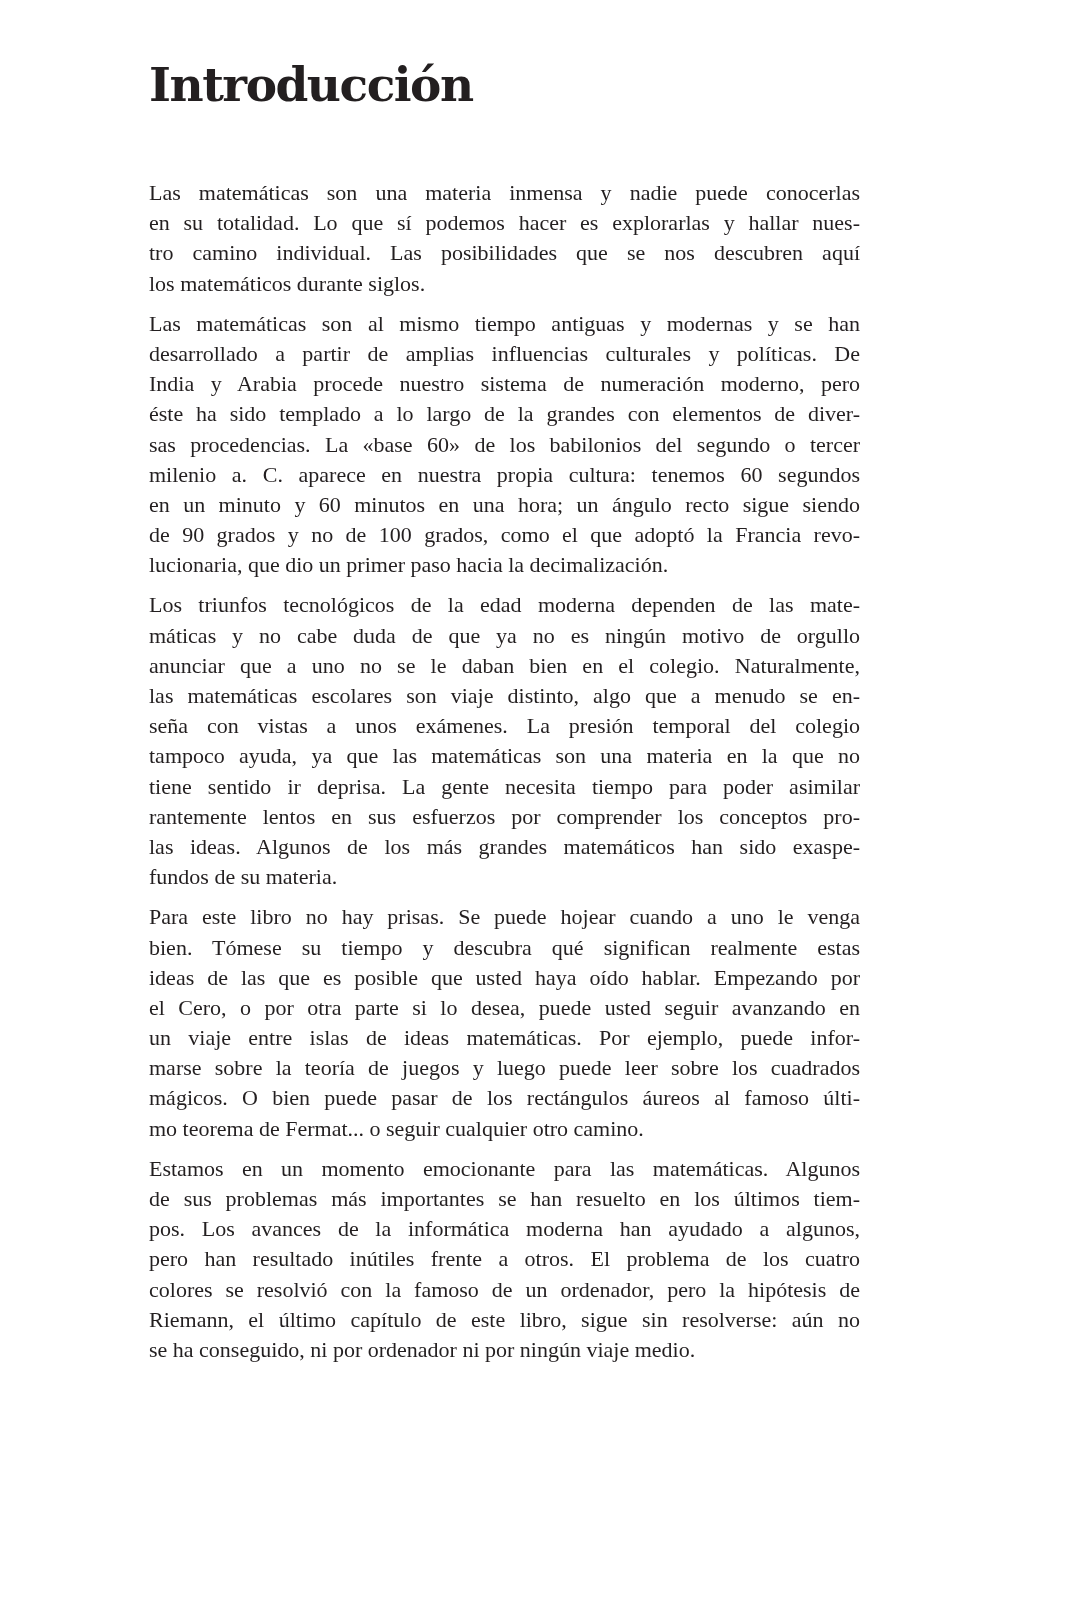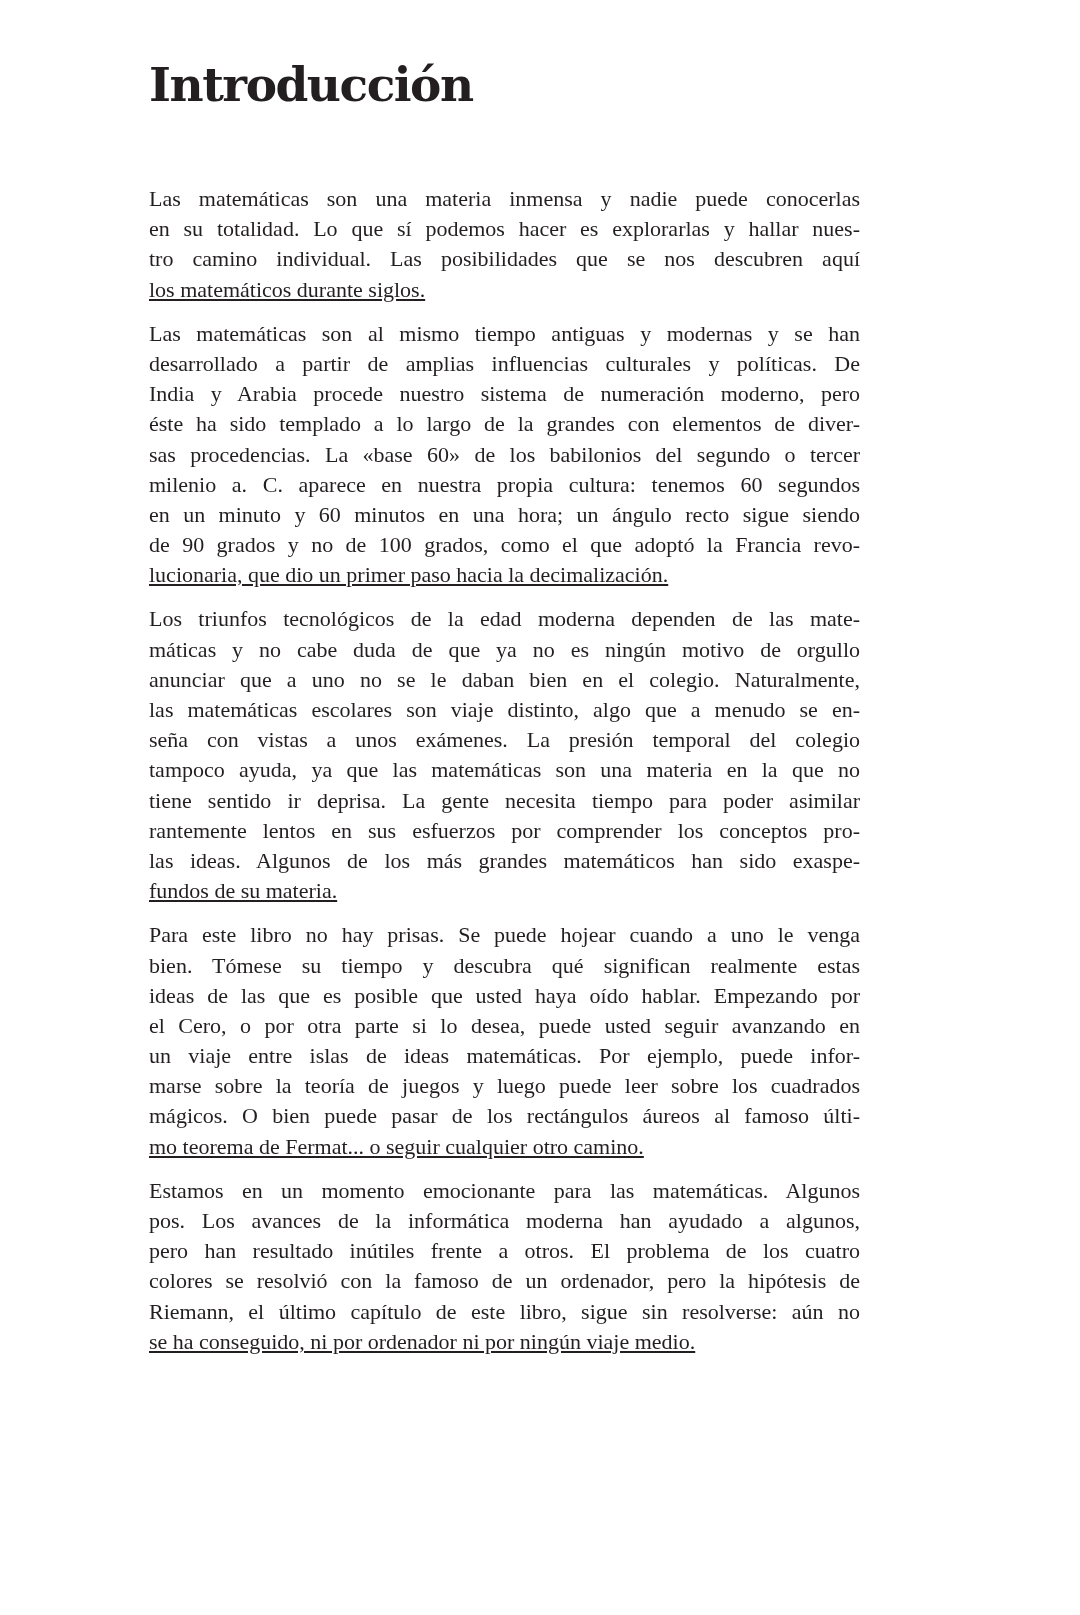--- a/index.html
+++ b/index.html
@@ -36,34 +36,33 @@
     .body-text {
       position: absolute;
       left: 136px;
       top: 170px;
       width: 711px;
       font-family: "Liberation Serif", serif;
       font-size: 22px;
       color: #231f20;
     }
     .para {
-      margin: 14px 0 10px 0;
+      margin: 8px 0 10px 0;
     }
     .line {
       display: block;
       height: 30.2px;
       line-height: 30.2px;
       text-align: justify;
       text-align-last: justify;
       white-space: nowrap;
       overflow: visible;
     }
     .line.last {
       text-align-last: left;
-      text-decoration: underline;
     }
     
     .line::after {
       content: "";
       display: inline-block;
       width: 0;
     }
   </style>
 </head>
 <body>
@@ -106,20 +105,21 @@
       <span class="line">bien. Tómese su tiempo y descubra qué significan realmente estas</span>
       <span class="line">ideas de las que es posible que usted haya oído hablar. Empezando por</span>
       <span class="line">el Cero, o por otra parte si lo desea, puede usted seguir avanzando en</span>
       <span class="line">un viaje entre islas de ideas matemáticas. Por ejemplo, puede infor-</span>
       <span class="line">marse sobre la teoría de juegos y luego puede leer sobre los cuadrados</span>
       <span class="line">mágicos. O bien puede pasar de los rectángulos áureos al famoso últi-</span>
       <span class="line last">mo teorema de Fermat... o seguir cualquier otro camino.</span>
     </p>
     <p class="para">
       <span class="line">Estamos en un momento emocionante para las matemáticas. Algunos</span>
+      <span class="line">de sus problemas más importantes se han resuelto en los últimos tiem-</span>
       <span class="line">pos. Los avances de la informática moderna han ayudado a algunos,</span>
       <span class="line">pero han resultado inútiles frente a otros. El problema de los cuatro</span>
       <span class="line">colores se resolvió con la famoso de un ordenador, pero la hipótesis de</span>
       <span class="line">Riemann, el último capítulo de este libro, sigue sin resolverse: aún no</span>
       <span class="line last">se ha conseguido, ni por ordenador ni por ningún viaje medio.</span>
     </p>
   </div>
 </div>
 
 </body></html>

